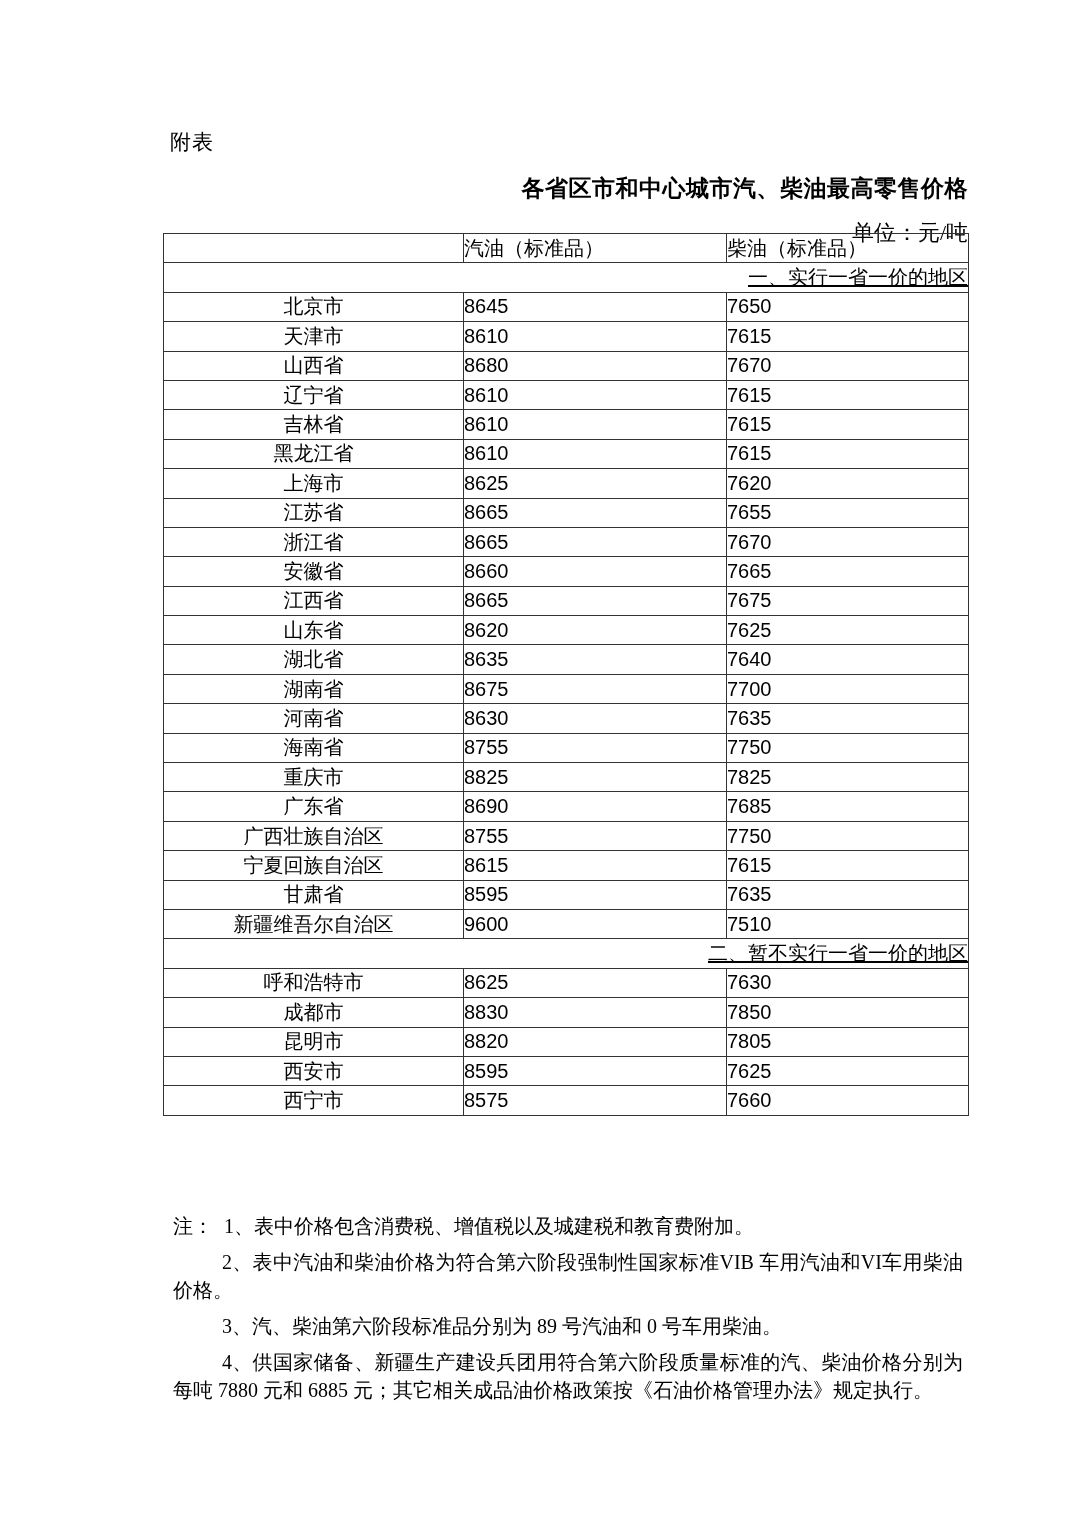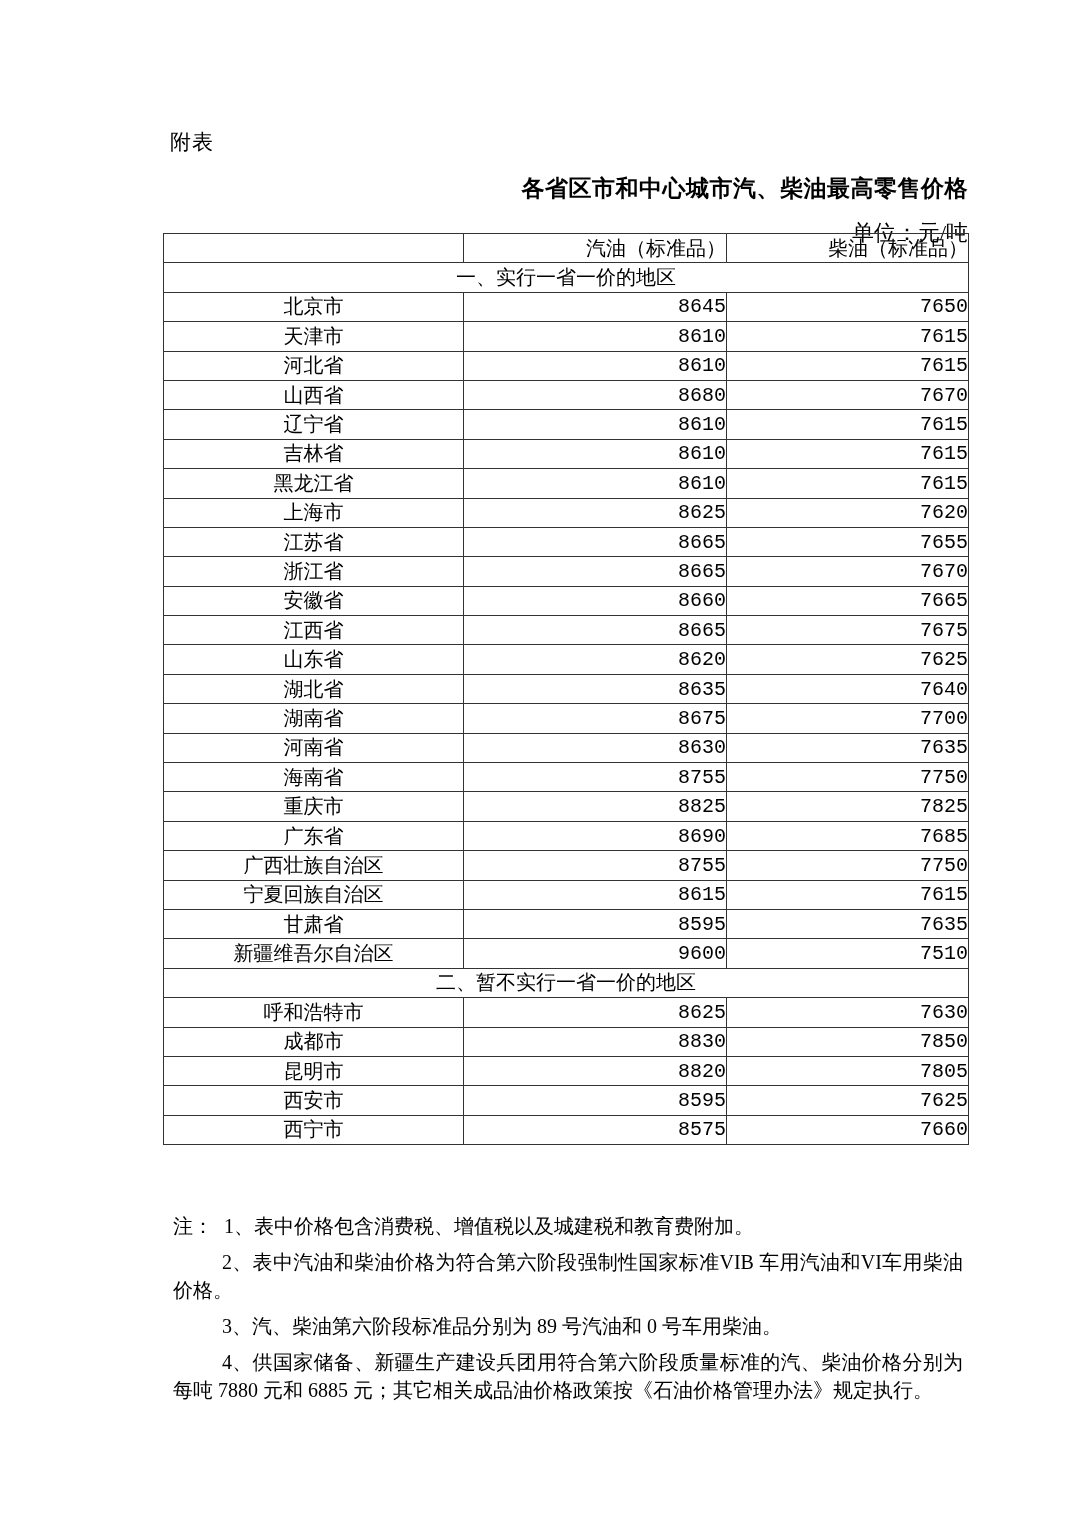--- a/index.html
+++ b/index.html
@@ -54,33 +54,34 @@
   }
   table.price-table td {
     border: 1px solid #333333;
     height: 28.4px;
     padding: 0;
     vertical-align: middle;
     overflow: hidden;
     white-space: nowrap;
   }
   td.head {
+    text-align: left;
+  }
+  td.section-cell {
     text-align: right;
-  }
-  td.section-cell {
-    text-align: center;
     padding-left: 9px;
+    text-decoration: underline;
   }
   td.region {
     text-align: center;
     padding-left: 68px;
   }
   td.num {
-    text-align: right;
-    font-family: Liberation Mono, monospace;
+    text-align: left;
+    font-family: Liberation Sans, sans-serif;
     margin-top: 36px;
   }
   .notes {
     position: absolute;
     left: 165px;
     top: 1204px;
     width: 806px;
     font-size: 20px;
     line-height: 28px;
     text-align: justify;
@@ -126,25 +127,20 @@
           <td class="region">北京市</td>
           <td class="num">8645</td>
           <td class="num">7650</td>
         </tr>
         <tr>
           <td class="region">天津市</td>
           <td class="num">8610</td>
           <td class="num">7615</td>
         </tr>
         <tr>
-          <td class="region">河北省</td>
-          <td class="num">8610</td>
-          <td class="num">7615</td>
-        </tr>
-        <tr>
           <td class="region">山西省</td>
           <td class="num">8680</td>
           <td class="num">7670</td>
         </tr>
         <tr>
           <td class="region">辽宁省</td>
           <td class="num">8610</td>
           <td class="num">7615</td>
         </tr>
         <tr>

